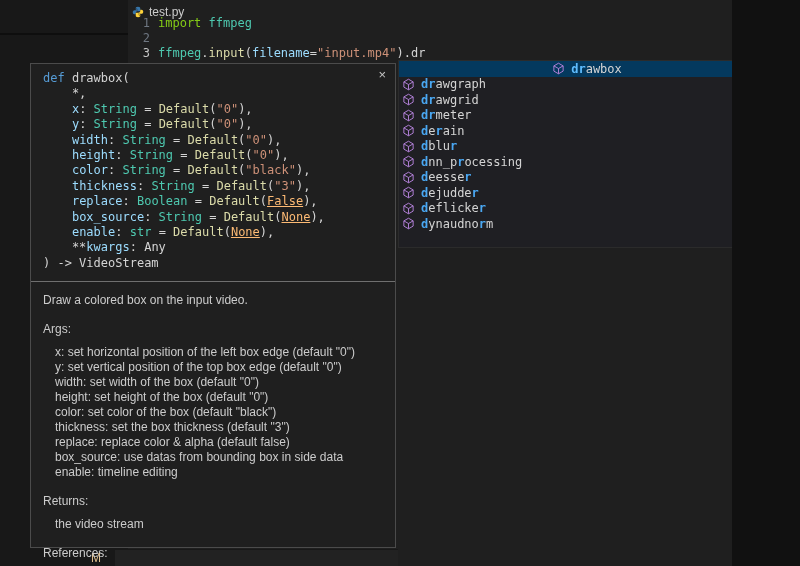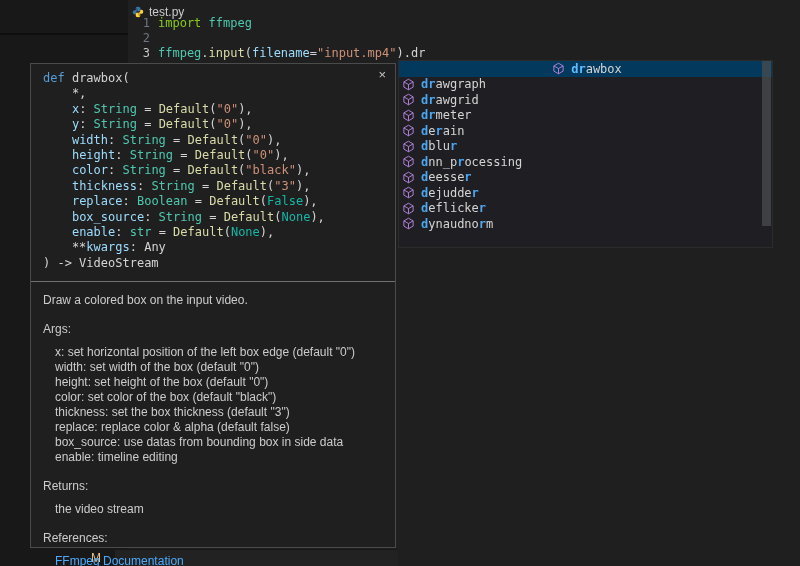--- a/index.html
+++ b/index.html
@@ -1,17 +1,17 @@
 <!DOCTYPE html>
 <html><head>
 <meta charset="utf-8">
 <style>
   html,body{margin:0;padding:0;background:#111;}
   .screen{
-    position:relative;width:800px;height:566px;overflow:hidden;
+    position:relative;width:732px;height:566px;overflow:hidden;
     background:#1f1f1f;font-family:"Liberation Sans",sans-serif;
   }
   .mono{font-family:"DejaVu Sans Mono",monospace;}
 
   
   .left-strip{position:absolute;left:0;top:0;width:128px;height:566px;background:#181818;}
   .left-strip .seam{position:absolute;left:0;top:33px;width:128px;height:2px;background:#0e0e0e;}
 
   
   .tab{position:absolute;left:132px;top:3px;height:18px;display:flex;align-items:center;gap:5px;}
@@ -20,21 +20,21 @@
   
   .code-area{position:absolute;left:128px;top:16px;width:672px;}
   .code-row{display:flex;height:15px;line-height:15px;font-size:12px;}
   .code-row .ln{width:22px;text-align:right;color:#6e7681;flex:none;font-family:"DejaVu Sans Mono",monospace;}
   .code-row .ln.active{color:#c6c6c6;}
   .code-row .lc{margin-left:8px;white-space:pre;font-family:"DejaVu Sans Mono",monospace;}
 
   
   .tk-kw{color:#569cd6;} .tk-kw2{color:#84cc16;} .tk-type{color:#4ec9b0;}
   .tk-call{color:#dcdcaa;} .tk-param{color:#9cdcfe;} .tk-str{color:#ce9178;}
-  .tk-lit{color:#14b8a6;} .tk-pl{color:#d4d4d4;} .tk-fn{color:#d4d4d4;}
+  .tk-lit{color:#fdba74;text-decoration:underline;} .tk-pl{color:#d4d4d4;} .tk-fn{color:#d4d4d4;}
 
   
   .hover-panel{
     position:absolute;left:30px;top:63px;width:366px;height:485px;
     background:#1f1f1f;border:1px solid #4b4b4b;z-index:3;box-sizing:border-box;
   }
   .hover-close{position:absolute;top:4px;right:9px;color:#c5c5c5;font-size:13px;cursor:pointer;line-height:13px;}
   .signature{padding:7px 20px 5px 12px;font-size:12px;line-height:15.4px;}
   .sig-line{white-space:pre;height:15.4px;}
   .hover-divider{height:1px;background:#6f6f6f;margin:5px 0 0 0;}
@@ -113,20 +113,21 @@
         <div class="sig-line"><span class="tk-pl">    **</span><span class="tk-param">kwargs</span><span class="tk-pl">: </span><span class="tk-pl">Any</span></div>
         <div class="sig-line"><span class="tk-pl">) -&gt; VideoStream</span></div>
       </div>
     <div class="hover-divider"></div>
     <div class="docs">
       <div class="doc-line">Draw a colored box on the input video.</div>
       <div class="gap"></div>
       <div class="doc-line">Args:</div>
       <div id="args-lines" class="indent">
           <div class="doc-line">x: set horizontal position of the left box edge (default "0")</div>
+          <div class="doc-line">y: set vertical position of the top box edge (default "0")</div>
           <div class="doc-line">width: set width of the box (default "0")</div>
           <div class="doc-line">height: set height of the box (default "0")</div>
           <div class="doc-line">color: set color of the box (default "black")</div>
           <div class="doc-line">thickness: set the box thickness (default "3")</div>
           <div class="doc-line">replace: replace color &amp; alpha (default false)</div>
           <div class="doc-line">box_source: use datas from bounding box in side data</div>
           <div class="doc-line">enable: timeline editing</div>
         </div>
       <div class="gap"></div>
       <div class="doc-line">Returns:</div>

